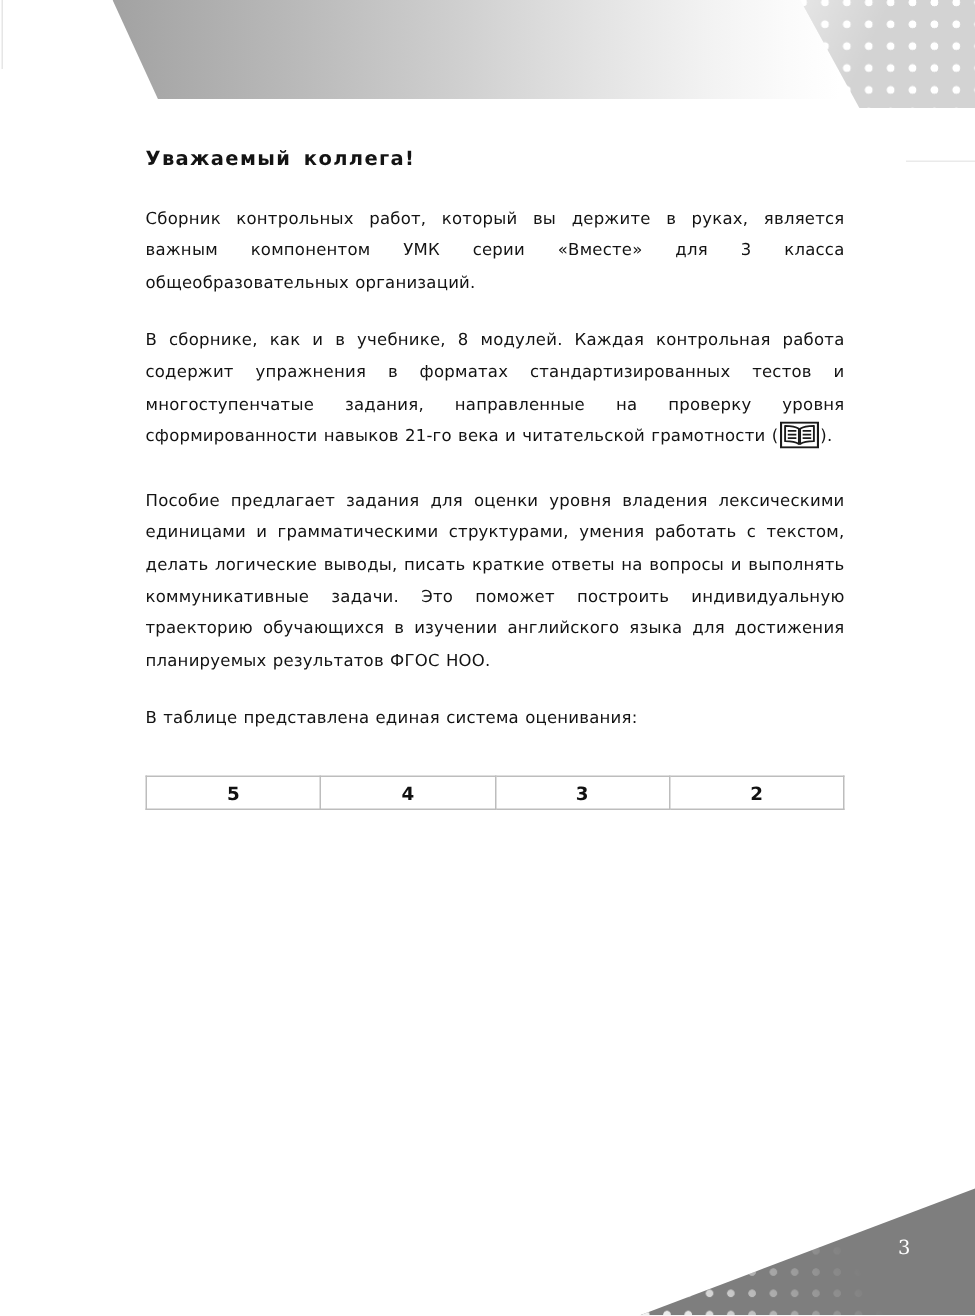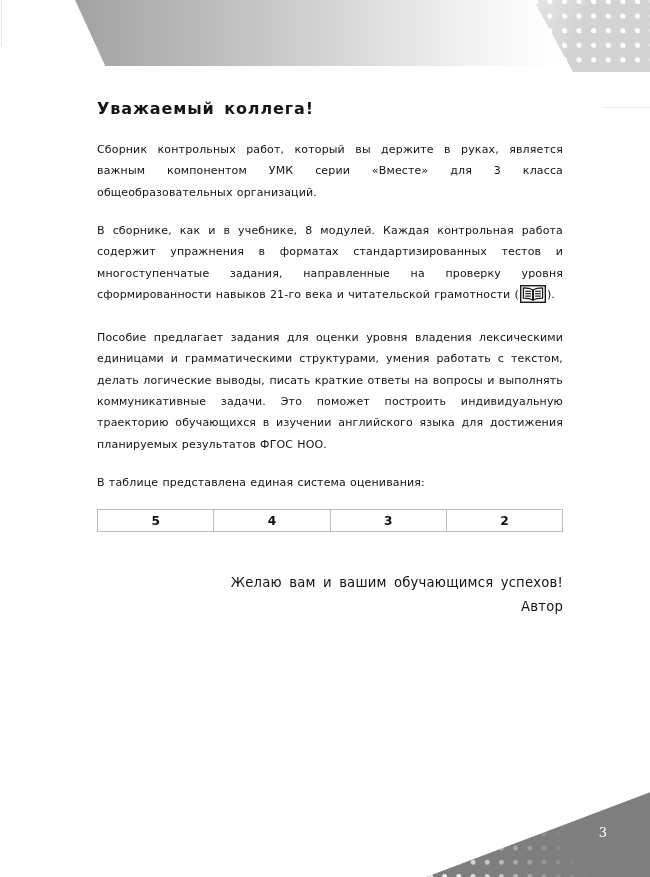--- a/index.html
+++ b/index.html
@@ -70,41 +70,41 @@
   }
 
   
   #content {
     position: absolute;
     left: 97px;
     top: 99px;
     width: 466px;
   }
   #page-heading {
-    font-size: 16px;
+    font-size: 13px;
     font-weight: bold;
     color: #141414;
     letter-spacing: 0.9px;
     word-spacing: 3px;
     margin: 0 0 21px 0;
   }
   .body-par {
     font-size: 11px;
     line-height: 21.4px;
     color: #131313;
     text-align: justify;
     text-justify: inter-word;
     margin: 0 0 16.5px 0;
     letter-spacing: 0.15px;
     word-spacing: 0.5px;
     -moz-hyphens: none;
     hyphens: none;
   }
   .body-par.last-of-block {
-    margin-bottom: 16px;
+    margin-bottom: 28px;
   }
   .par-tight {
     text-align: left;
   }
 
   
   .book-icon {
     display: inline-block;
     vertical-align: -5px;
     margin: 0 1px;
@@ -233,24 +233,20 @@
     <tbody>
       <tr>
         <td class="tbl-head-cell">5</td>
         <td class="tbl-head-cell">4</td>
         <td class="tbl-head-cell">3</td>
         <td class="tbl-head-cell">2</td>
       </tr>
     </tbody>
   </table>
 
-  <div id="closing-block">
-    <span id="closing-wish">Желаю  вам  и  вашим  обучающимся  успехов!</span>
-    <span id="closing-author">Автор</span>
-  </div>
 
 </div>
 
 <div id="footer-wedge">
   <div class="wedge-solid"></div>
   <div class="wedge-dots"></div>
 </div>
 <div id="page-number">3</div>
 
 </body></html>

